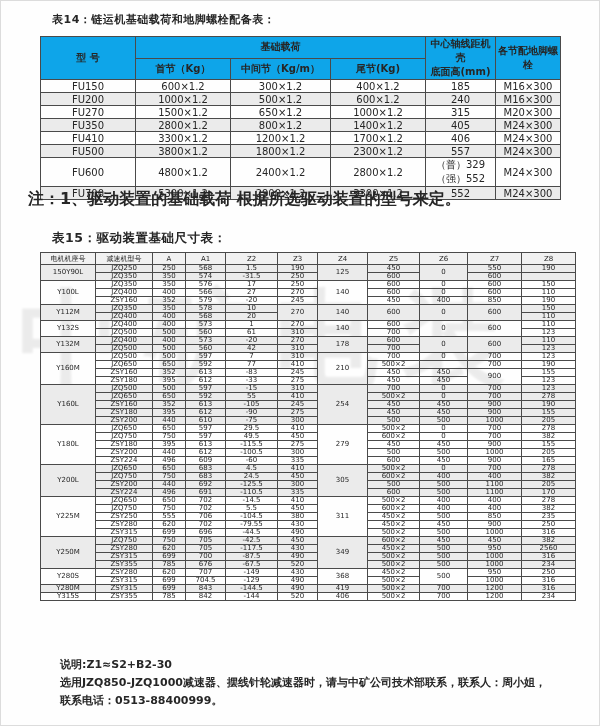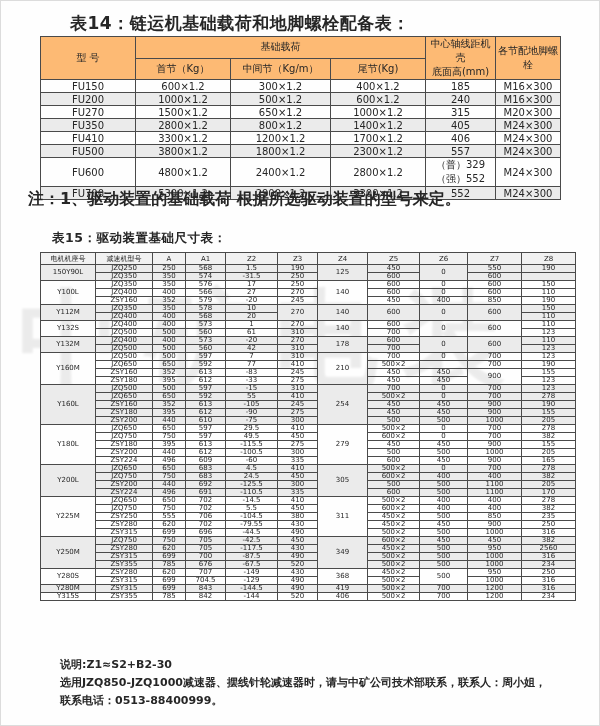--- a/index.html
+++ b/index.html
@@ -8,35 +8,35 @@
     background:#ffffff;
     font-family:"DejaVu Sans","Liberation Sans",sans-serif;
     color:#262626;
   }
   .page {
     position:relative; width:600px; height:726px;
     background:#fefefe; overflow:hidden;
     box-shadow: inset 0 0 0 1px #dcdcdc;
   }
   .title14 {
-    position:absolute; left:70px; top:12px;
-    font-size:17px; font-weight:bold; letter-spacing:0.5px;
+    position:absolute; left:52px; top:12px;
+    font-size:11px; font-weight:bold; letter-spacing:0.5px;
   }
   .title15 {
     position:absolute; left:52px; top:230px;
     font-size:12.5px; font-weight:bold; letter-spacing:0.5px;
   }
   table { border-collapse:collapse; table-layout:fixed; }
   td, th { border:1px solid #4a4a4a; text-align:center; vertical-align:middle; padding:0; overflow:hidden; white-space:pre-line; }
   tr.shade td { background:#ebebeb; }
   .t14 {
     position:absolute; left:40px; top:36px; width:520px;
     font-size:10px;
   }
-  .t14 th { height:16px; font-weight:normal; background:#fdba74; font-size:10px; }
+  .t14 th { height:16px; font-weight:bold; background:#0ea5e9; font-size:10px; }
   .t14 td { height:12px;margin-top:41px; }
   .t15 {
     position:absolute; left:40px; top:252px; width:535px;
     font-size:7px;
   }
   .t15 th { height:11px; font-weight:normal; background:#f1f1f1; font-size:7px; }
   .t15 td { height:7px; line-height:7px; }
   .notes {
     position:absolute; left:28px; top:190px;
     font-size:16px; font-weight:bold; line-height:17px;

